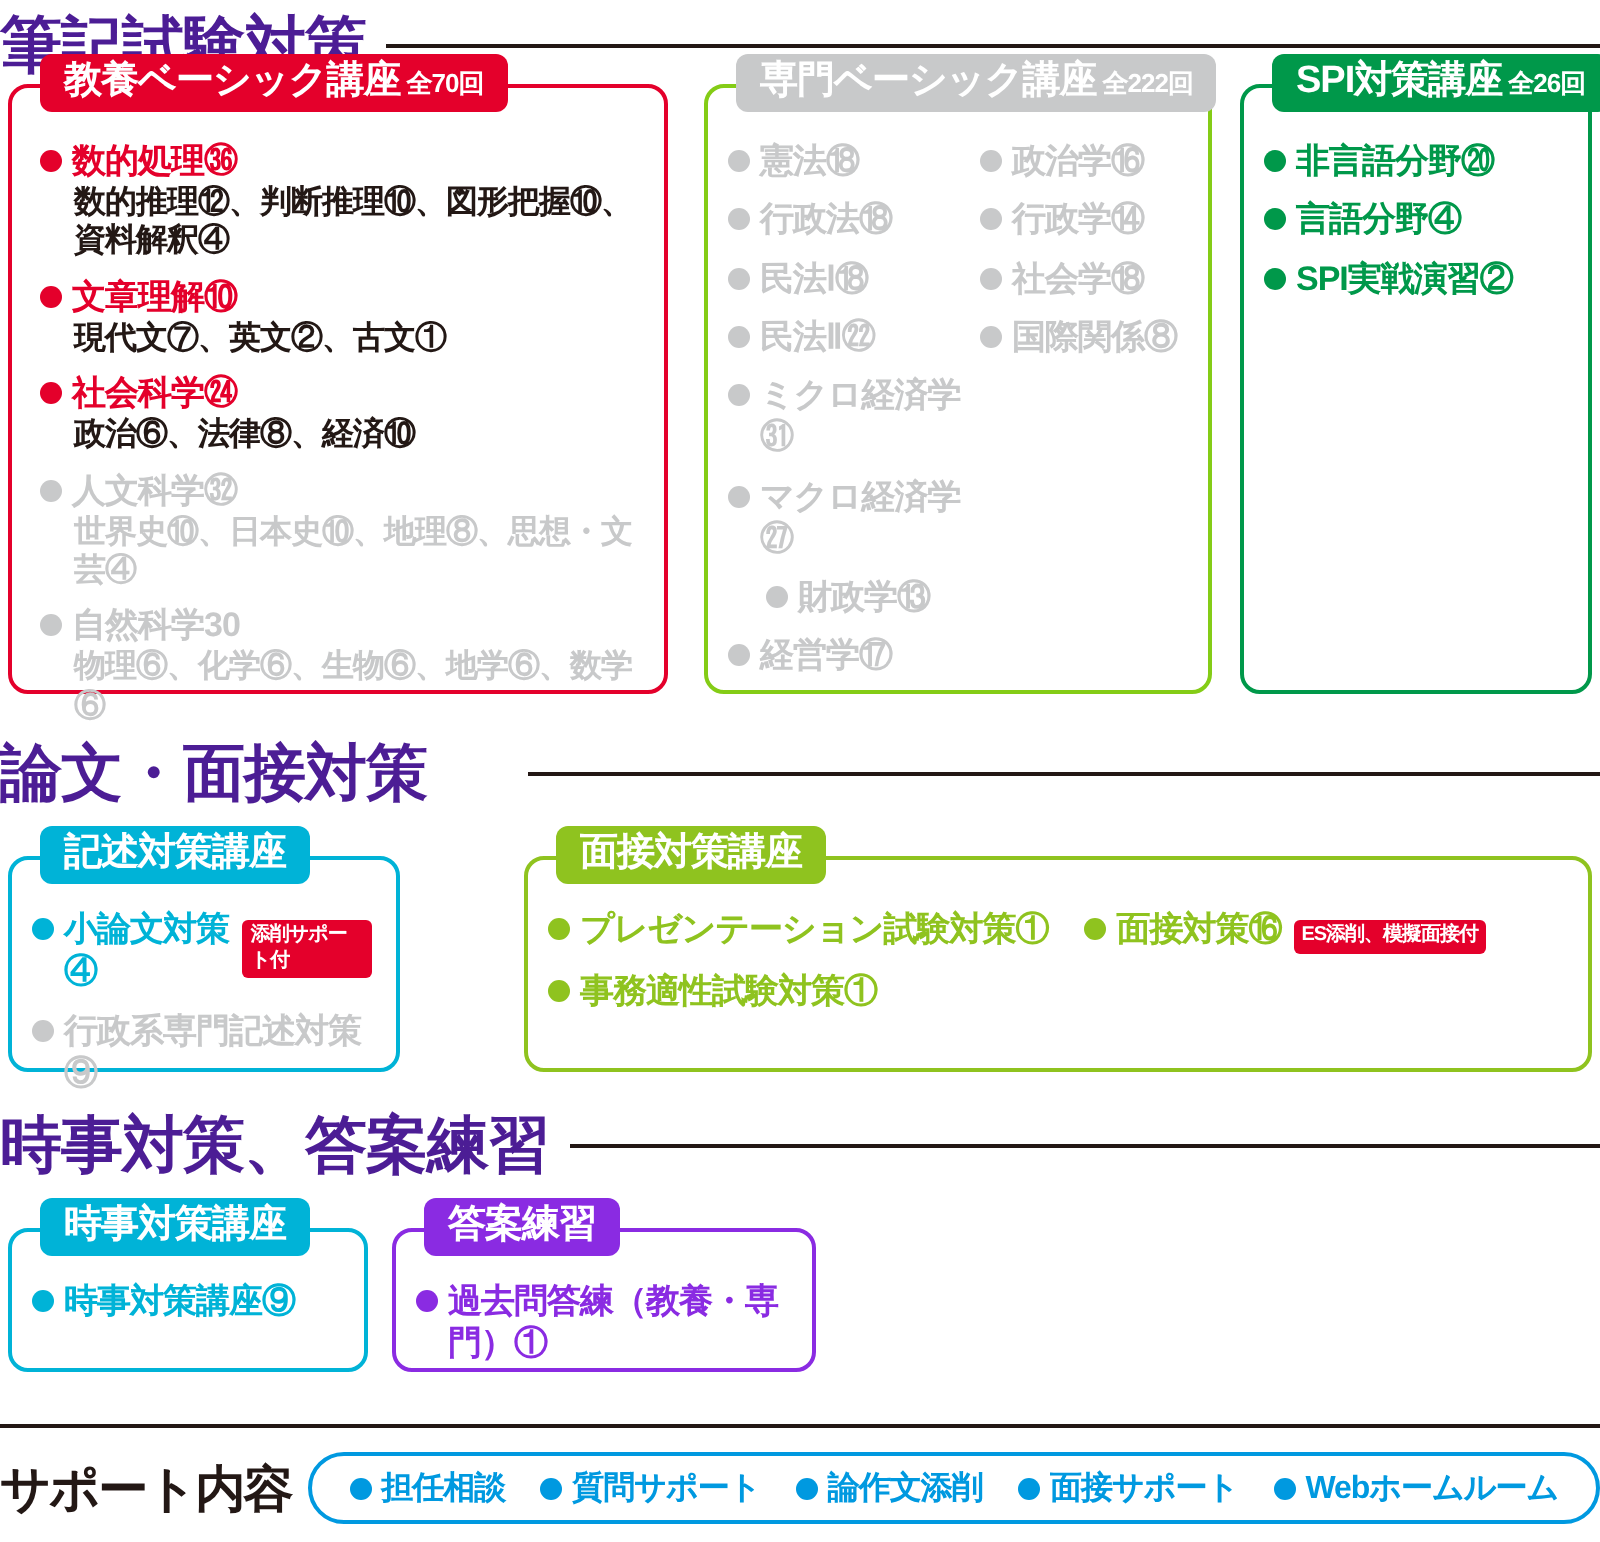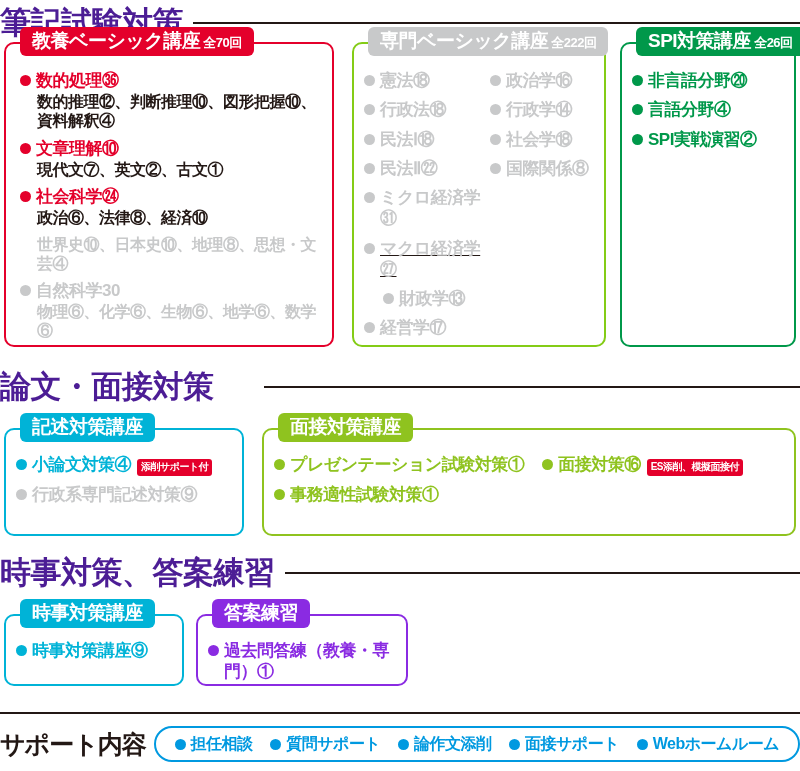--- a/index.html
+++ b/index.html
@@ -132,20 +132,24 @@
         <span class="itxt red">文章理解⑩</span>
       </div>
       <div class="sub">現代文⑦、英文②、古文①</div>
 
       <div class="item">
         <span class="dot bg-red"></span>
         <span class="itxt red">社会科学㉔</span>
       </div>
       <div class="sub">政治⑥、法律⑧、経済⑩</div>
 
+      <div class="item">
+        <span class="dot bg-grey"></span>
+        <span class="itxt grey">人文科学㉜</span>
+      </div>
       <div class="sub grey">世界史⑩、日本史⑩、地理⑧、思想・文芸④</div>
 
       <div class="item">
         <span class="dot bg-grey"></span>
         <span class="itxt grey">自然科学30</span>
       </div>
       <div class="sub grey">物理⑥、化学⑥、生物⑥、地学⑥、数学⑥</div>
     </div>
   </div>
 
@@ -168,21 +172,21 @@
           <span class="itxt grey">民法Ⅰ⑱</span>
         </div>
         <div class="item" style="margin-bottom:8px;">
           <span class="dot bg-grey"></span>
           <span class="itxt grey">民法Ⅱ㉒</span>
         </div>
         <div class="item" style="margin-bottom:8px;">
           <span class="dot bg-grey"></span>
           <span class="itxt grey">ミクロ経済学㉛</span>
         </div>
-        <div class="item" style="margin-bottom:8px;text-decoration:underline;">
+        <div class="item" style="margin-bottom:8px;">
           <span class="dot bg-grey"></span>
           <span class="itxt grey">マクロ経済学㉗</span>
         </div>
         <div class="item" style="margin-bottom:8px;justify-content:center;">
           <span class="dot bg-grey"></span>
           <span class="itxt grey">財政学⑬</span>
         </div>
         <div class="item">
           <span class="dot bg-grey"></span>
           <span class="itxt grey">経営学⑰</span>
@@ -227,21 +231,21 @@
         <span class="itxt green">SPI実戦演習②</span>
       </div>
     </div>
   </div>
 
   <div class="sec-head" style="position:absolute;left:0;top:366px;width:800px;gap:40px;">
     <span>論文・面接対策</span>
     <span class="rule"></span>
   </div>
 
-  <div class="box bd-cyan" style="left:4px;top:428px;width:240px;height:108px;">
+  <div class="box bd-cyan" style="left:4px;top:428px;width:196px;height:108px;">
     <div class="box-title bg-cyan">
       <span>記述対策講座</span>
     </div>
     <div class="body" style="padding-top:24px;padding-left:10px;">
       <div class="item" style="margin-bottom:8px;">
         <span class="dot bg-cyan"></span>
         <span class="itxt cyan">小論文対策④</span>
         <span class="tag">添削サポート付</span>
       </div>
       <div class="item">

